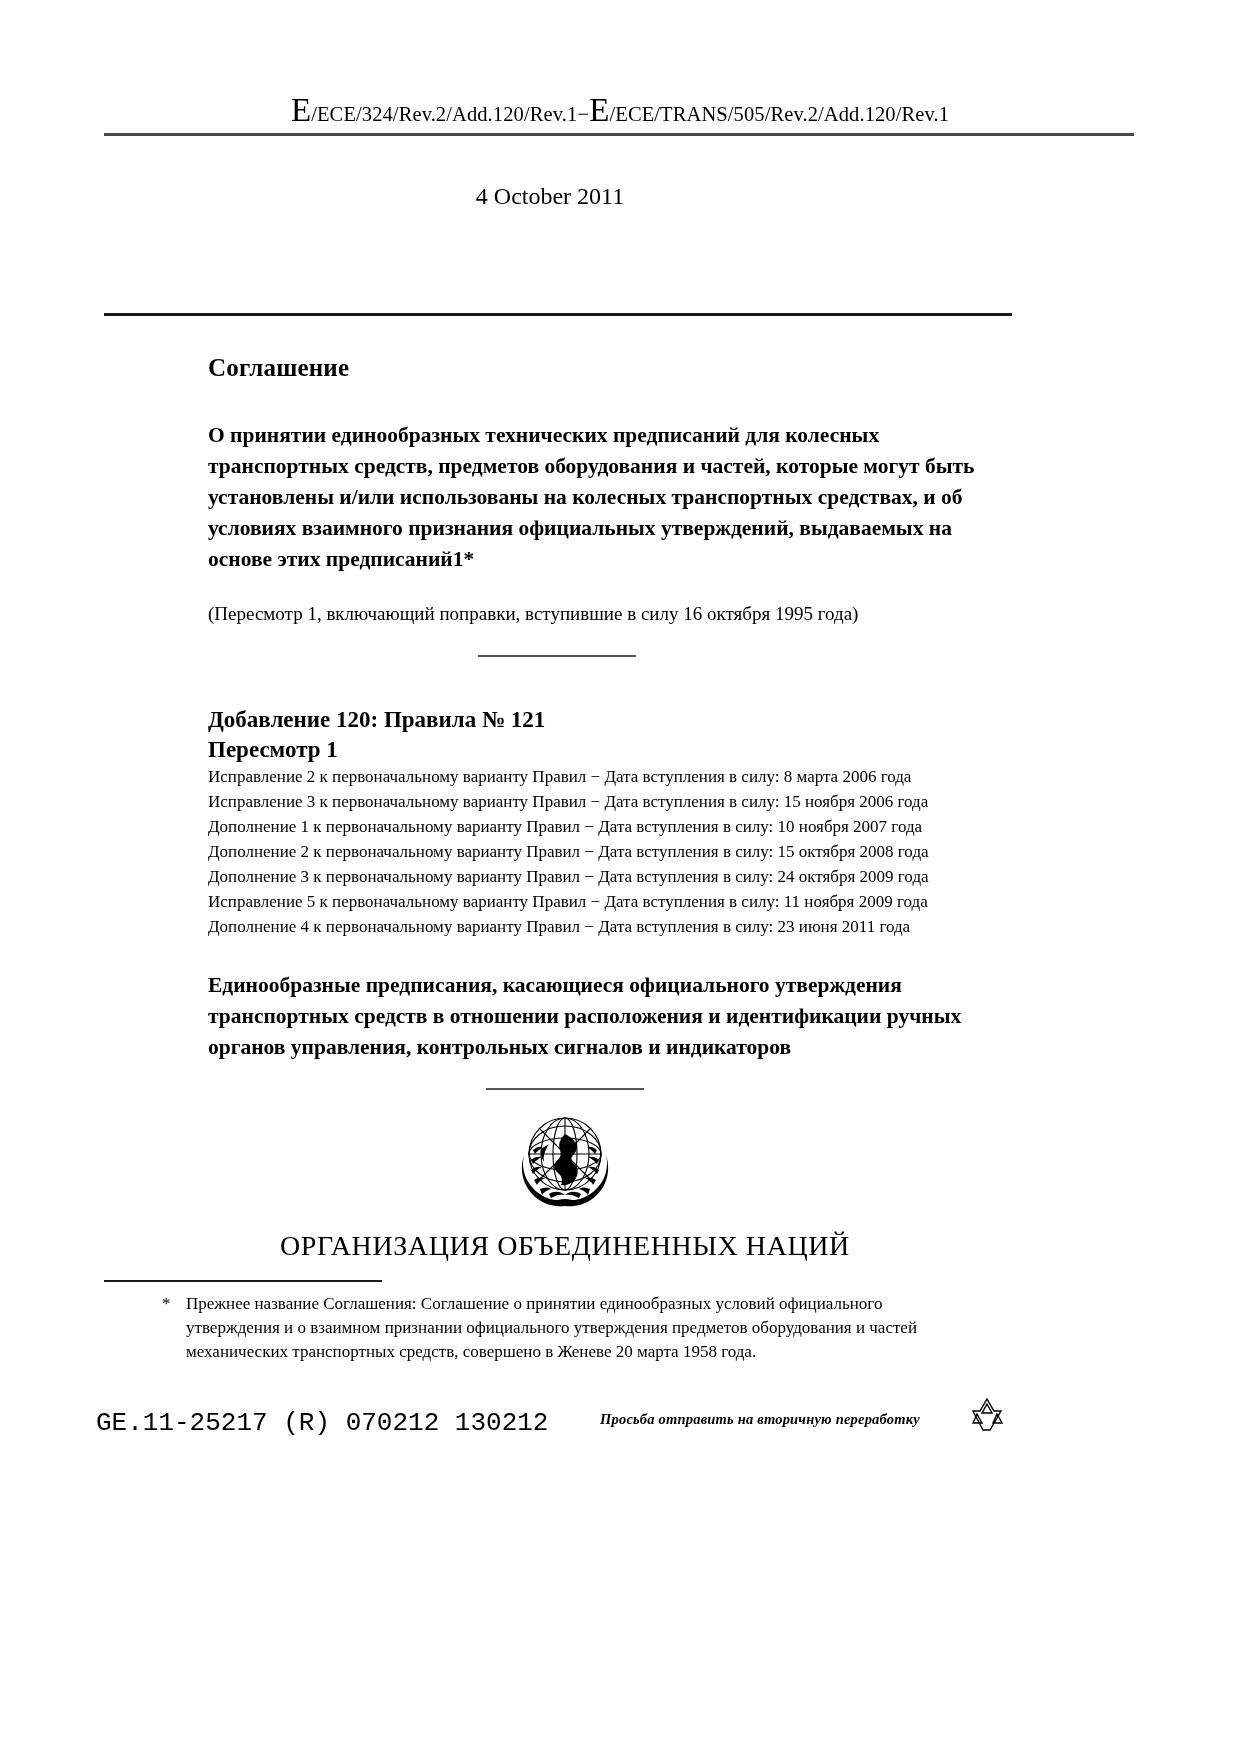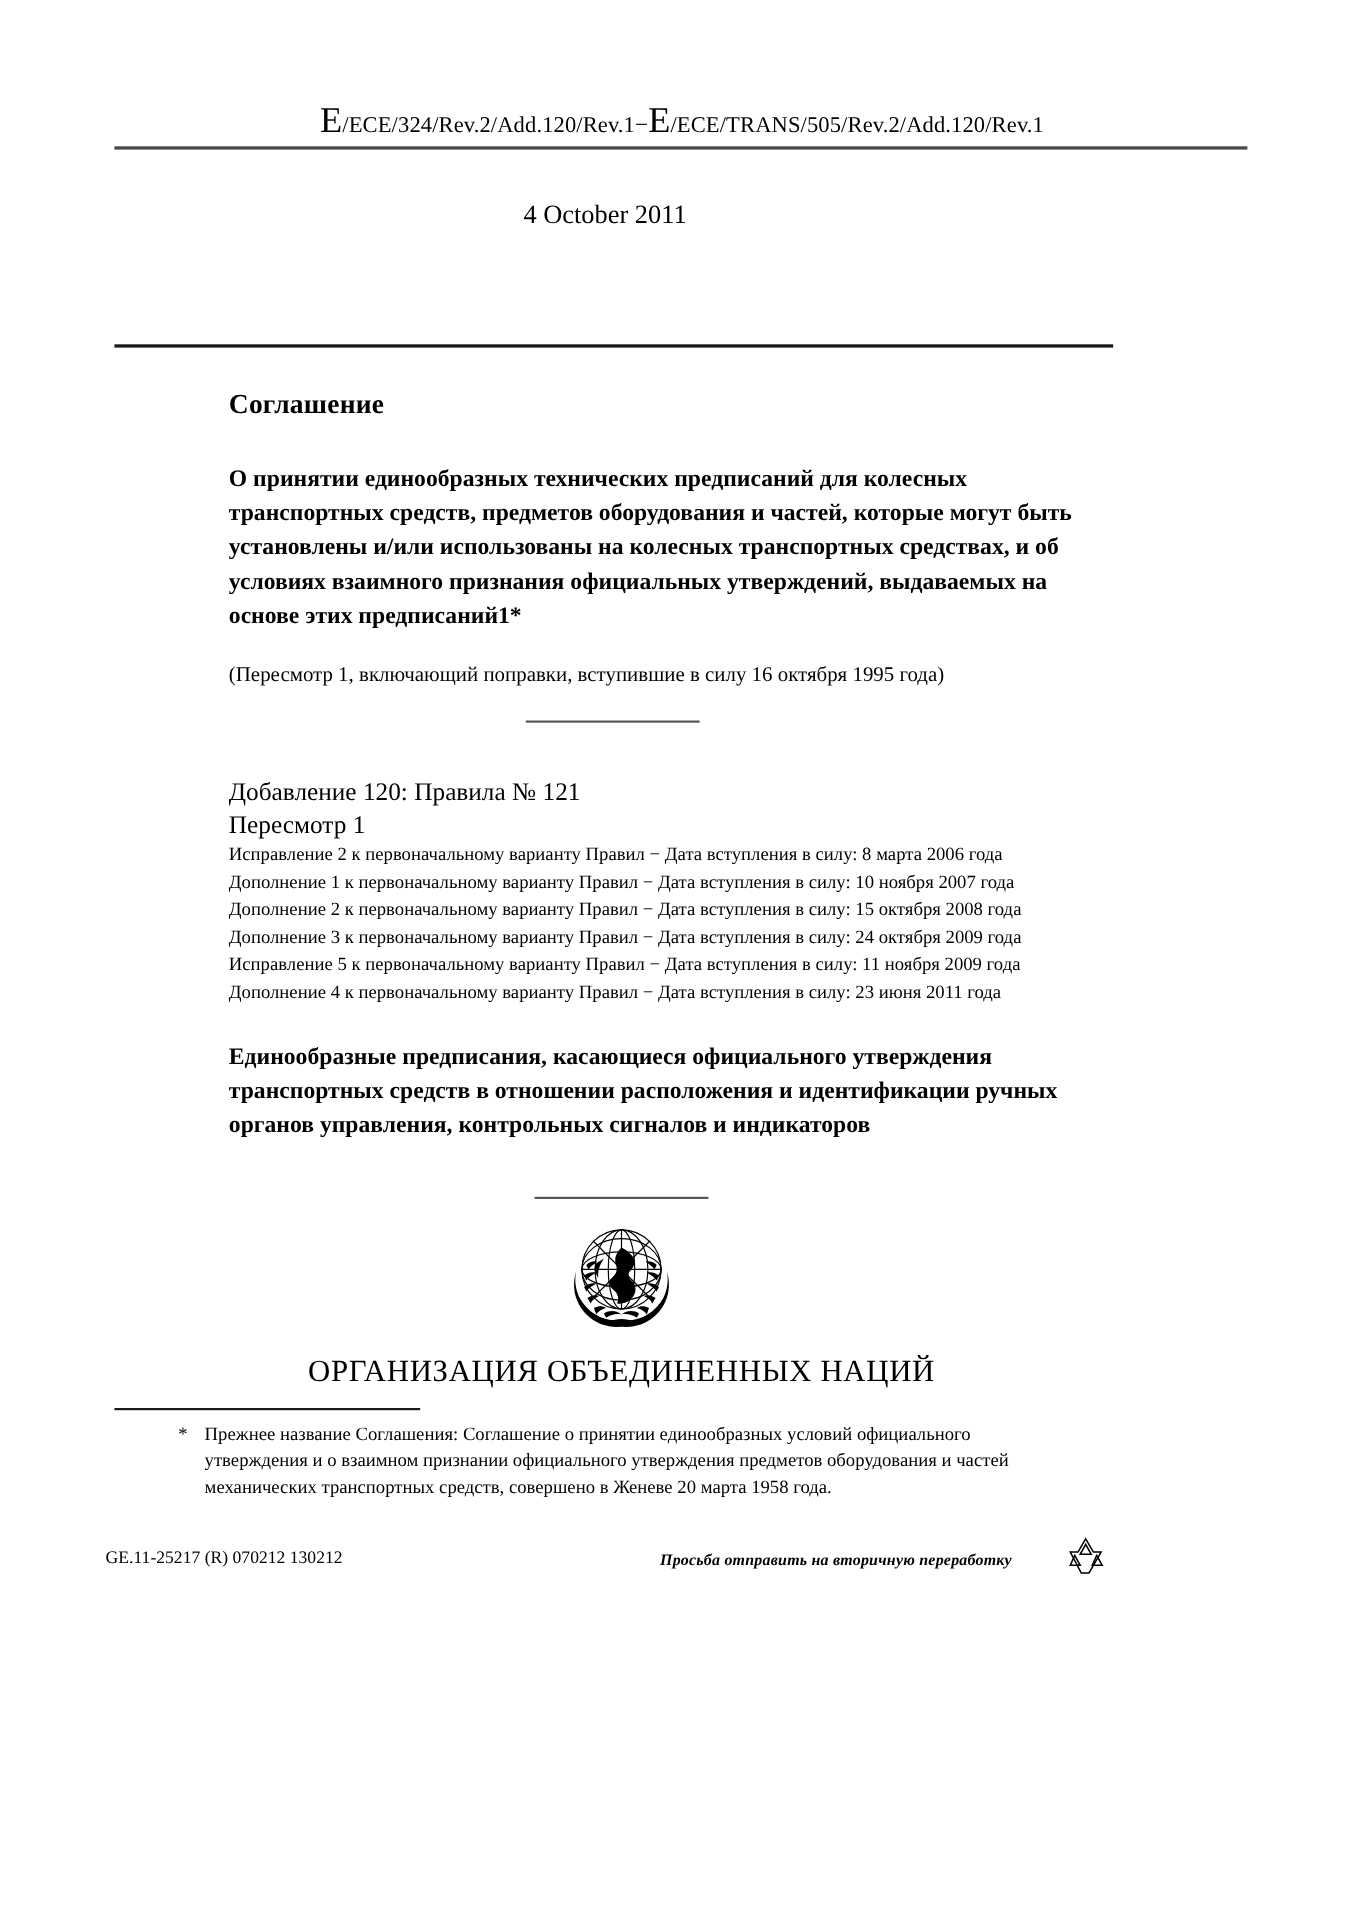--- a/index.html
+++ b/index.html
@@ -100,21 +100,21 @@
 
   .sep-short {
     width: 158px;
     height: 2px;
     background: #555555;
     margin: 28px 0 0 270px;
   }
 
   .h-addendum {
     font-size: 23px;
-    font-weight: normal;
+    font-weight: bold;
     margin: 48px 0 0 0;
     line-height: 1.3;
   }
   .h-addendum .sub {
     display: block;
   }
 
   .h-includes {
     font-size: 18.5px;
     font-weight: bold;
@@ -186,21 +186,22 @@
     position: absolute;
     left: -24px;
     top: 0;
   }
 
   
   .footer-left {
     position: absolute;
     left: 96px;
     top: 1408px;
-    font-size: 16px;
+    font-size: 26px;
+    font-family: Liberation Mono, monospace;
   }
   .footer-right {
     position: absolute;
     left: 600px;
     top: 1411px;
     font-size: 14.5px;
     font-weight: bold;
     letter-spacing: 0.2px;
     font-style: italic;
   }
@@ -238,20 +239,21 @@
     <div class="sep-short"></div>
 
     <h2 class="h-addendum">
       <span>Добавление 120: Правила № 121</span>
       <span class="sub">Пересмотр 1</span>
     </h2>
 
 
     <ul class="amend-list">
       <li>Исправление 2 к первоначальному варианту Правил − Дата вступления в силу: 8 марта 2006 года</li>
+      <li>Исправление 3 к первоначальному варианту Правил − Дата вступления в силу: 15 ноября 2006 года</li>
       <li>Дополнение 1 к первоначальному варианту Правил − Дата вступления в силу: 10 ноября 2007 года</li>
       <li>Дополнение 2 к первоначальному варианту Правил − Дата вступления в силу: 15 октября 2008 года</li>
       <li>Дополнение 3 к первоначальному варианту Правил − Дата вступления в силу: 24 октября 2009 года</li>
       <li>Исправление 5 к первоначальному варианту Правил − Дата вступления в силу: 11 ноября 2009 года</li>
       <li>Дополнение 4 к первоначальному варианту Правил − Дата вступления в силу: 23 июня 2011 года</li>
     </ul>
 
     <h2 class="h-uniform">Единообразные предписания, касающиеся официального утверждения транспортных средств в отношении расположения и идентификации ручных органов управления, контрольных сигналов и индикаторов</h2>
   </div>
 

